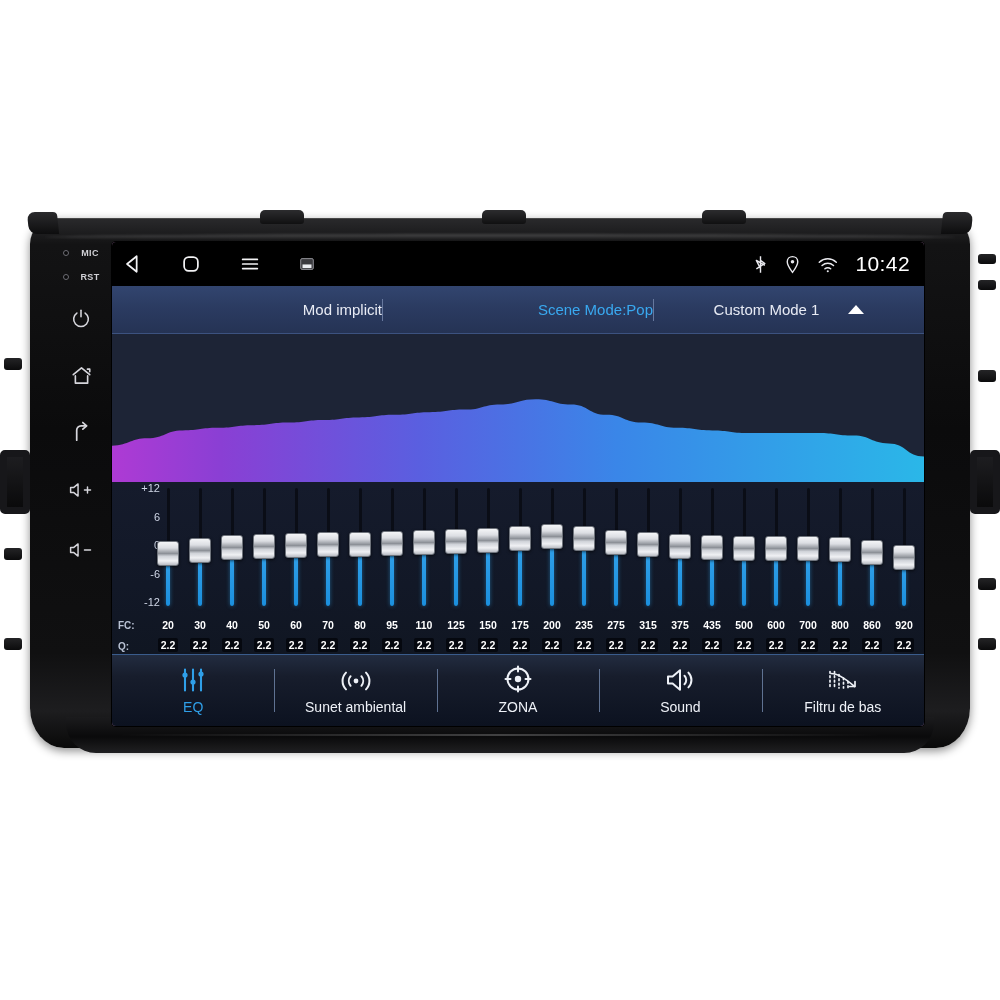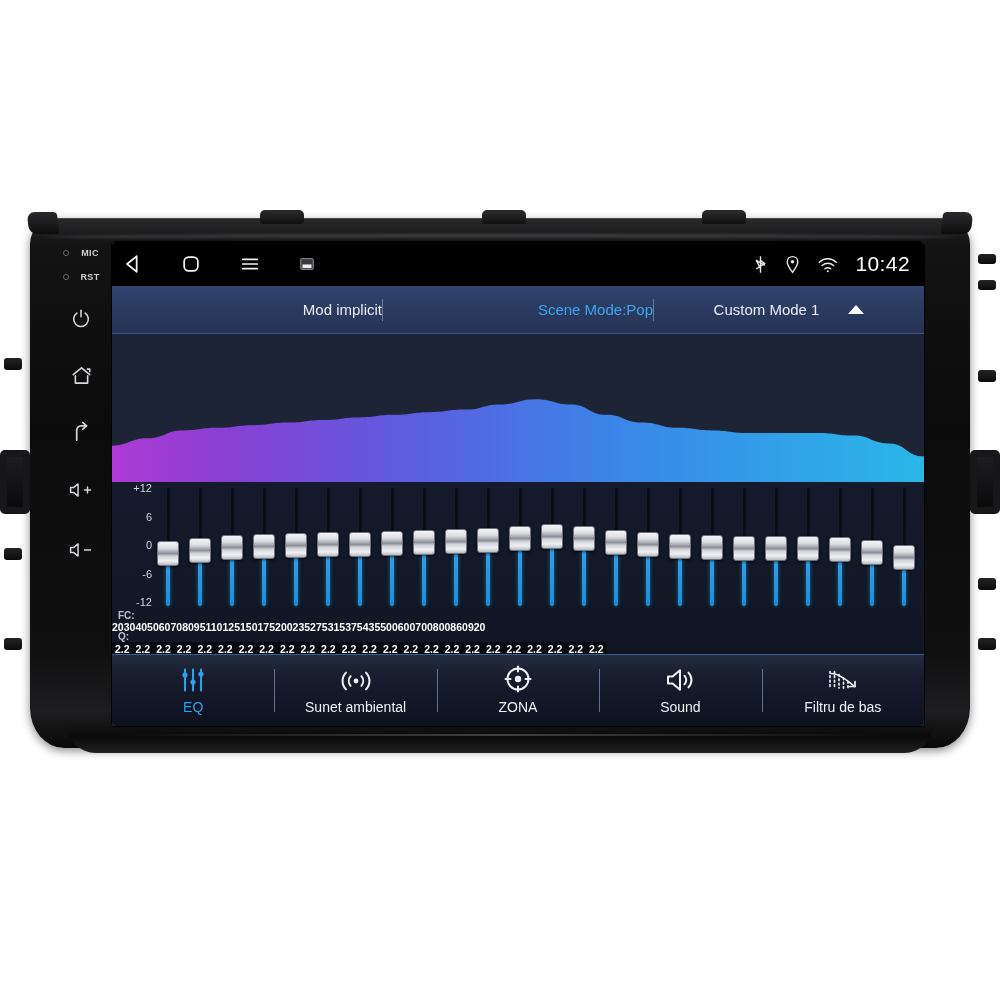--- a/index.html
+++ b/index.html
@@ -103,42 +103,42 @@
 
   
   .curvewrap{ position:relative; height:148px; background:#1d2436; overflow:hidden; }
   .curvewrap svg{ display:block; width:100%; height:100%; }
 
   
   .eqpanel{
     position:relative; height:172px;
     background:linear-gradient(180deg,#151b2c 0%,#121827 60%,#101622 100%);
   }
-  .axis{ position:absolute; left:6px; top:0; width:34px; height:128px;text-align:right; }
+  .axis{ position:absolute; left:14px; top:0; width:34px; height:128px;text-align:right; }
   .axis span{ position:absolute; right:0; font-size:11px; color:#cfd6e6;
               transform:translateY(-50%); }
   .faders{ position:absolute; left:40px; right:4px; top:2px; height:126px;
            display:flex; }
   .fader{ flex:1; position:relative; }
   .ftrack{ position:absolute; left:50%; top:4px; bottom:4px; width:3px;
            margin-left:-1.5px; background:#0a0d16; border-radius:2px; }
   .ffill{ position:absolute; left:50%; width:4px; margin-left:-2px; bottom:4px;
           background:linear-gradient(180deg,#2f9fe8,#1b8fdd);
           border-radius:2px; box-shadow:0 0 4px rgba(47,159,232,.5); }
   .fthumb{
     position:absolute; left:50%; width:22px; height:25px; margin-left:-11px;
     background:linear-gradient(180deg,#f4f5f7 0%,#dcdee3 26%,#8d9198 50%,
       #cfd2d8 62%,#f0f1f4 82%,#b9bcc3 100%);
     border-radius:3px; border:1px solid #6f747c;
     box-shadow:0 1px 3px rgba(0,0,0,.6);
   }
 
   
   .labelrows{ position:absolute; left:0; right:4px; top:128px; }
-  .lrow{ display:flex; align-items:flex-start; height:21px;flex-direction:column; }
+  .lrow{ display:flex; align-items:flex-end; height:21px; }
   .lrow .rowname{ width:40px; text-align:left; padding-left:6px;
                   font-size:10px; color:#b9c2d4; font-weight:bold; }
   .lrow .cells{ flex:1; display:flex; }
   .lrow .cells > div{ flex:1; text-align:center; font-size:10.5px; color:#fff; font-weight:bold; }
   .qcell{ position:relative; }
   .qcell i{ display:inline-block; font-style:normal; background:#05080f;
             padding:1px 3px; border-radius:2px; }
 
   
   .tabbar{

